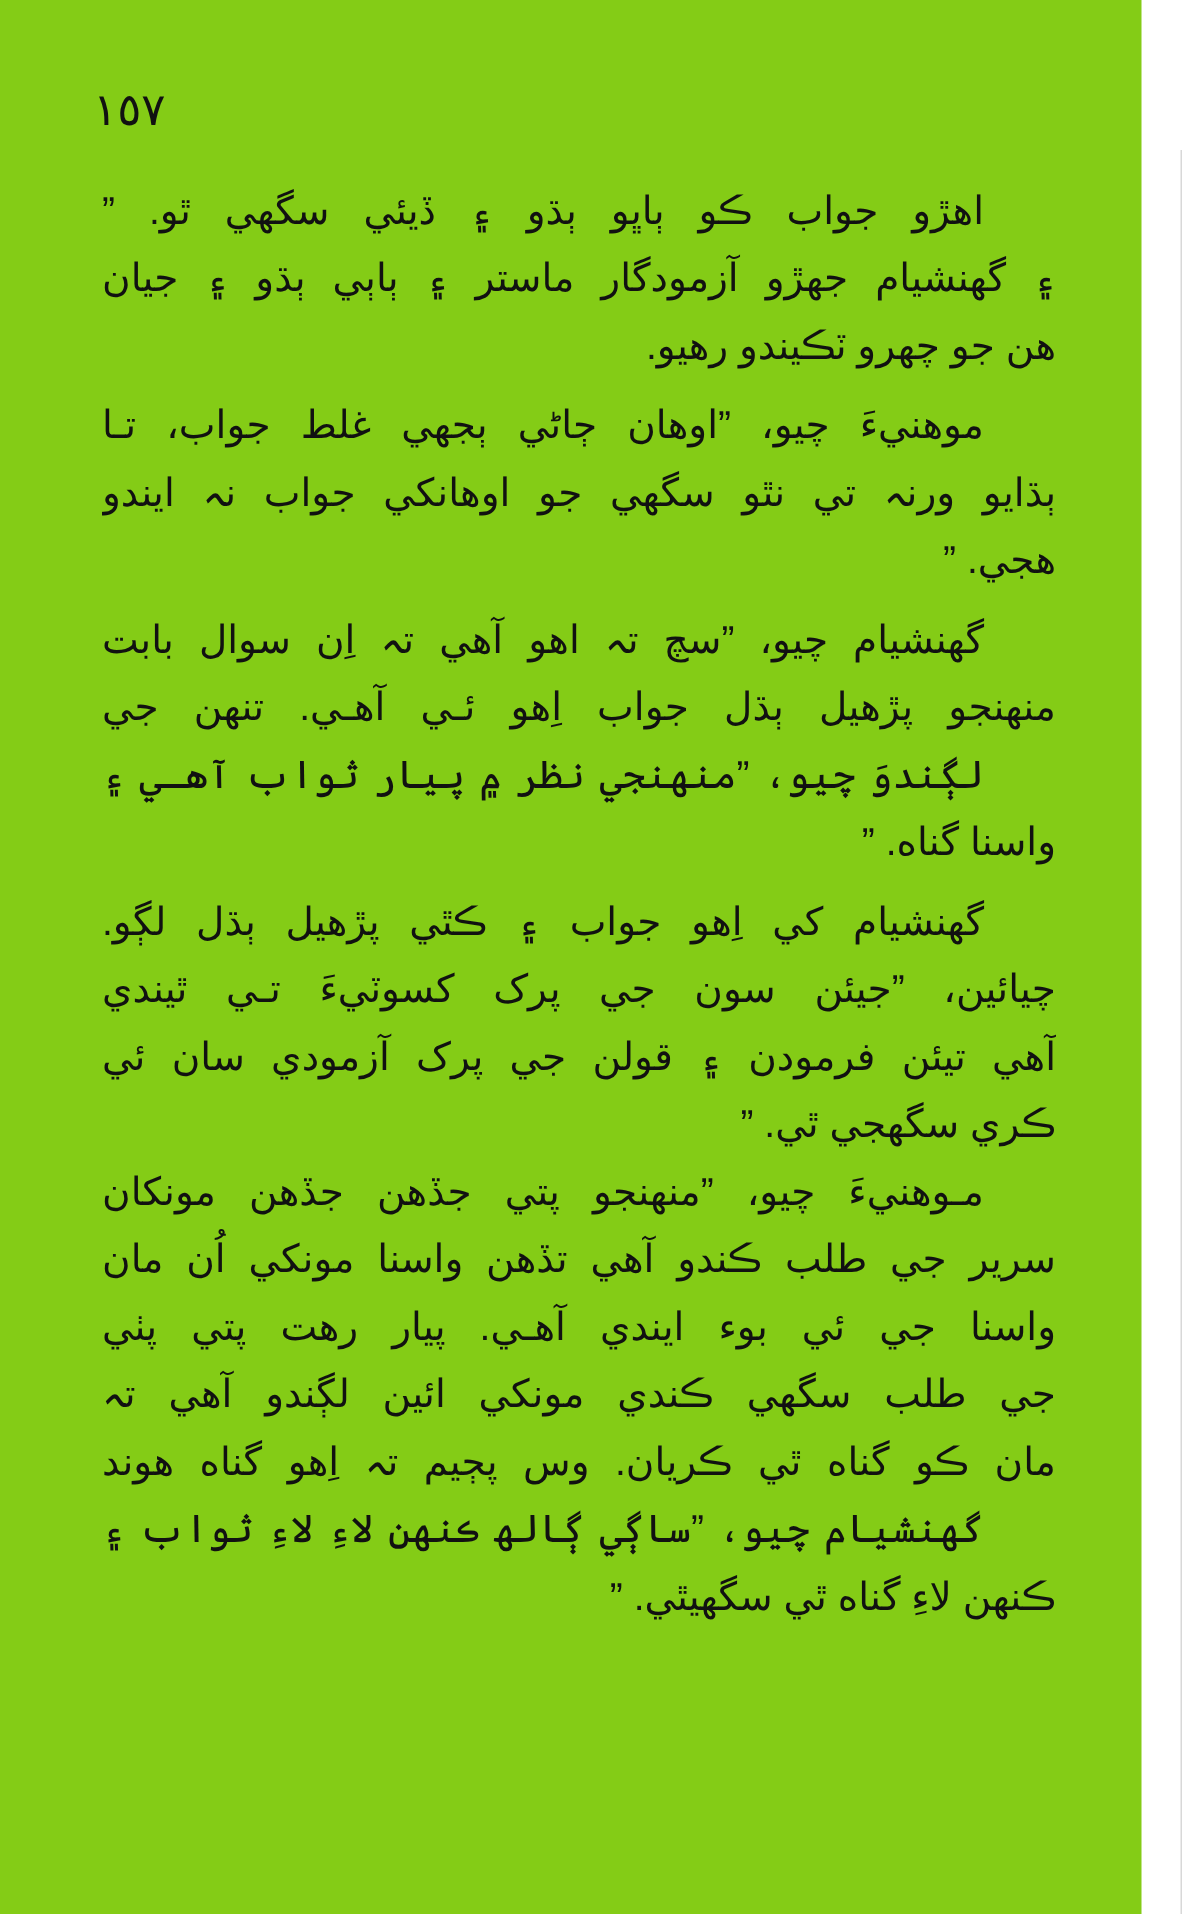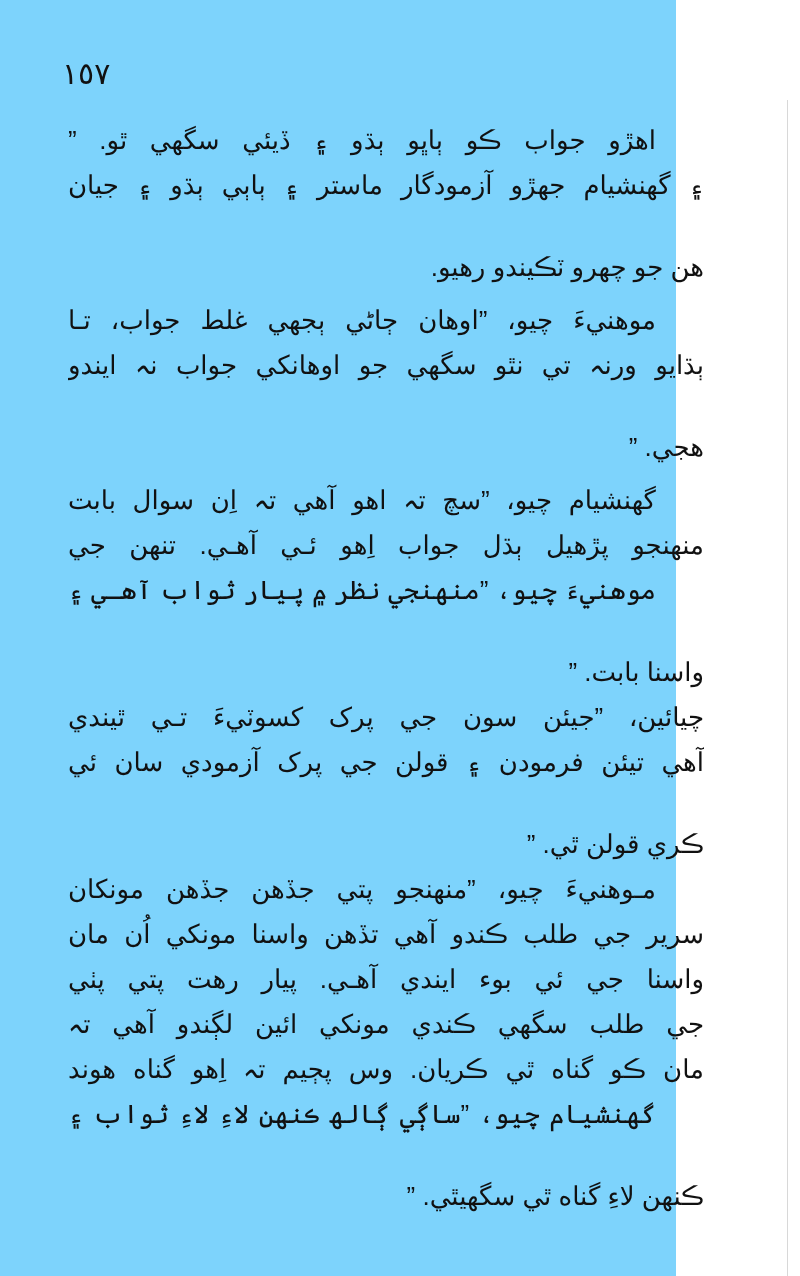--- a/index.html
+++ b/index.html
@@ -1,62 +1,63 @@
 <!DOCTYPE html>
 <html><head>
 <meta charset="utf-8">
 <style>
   html, body { margin: 0; padding: 0; background: #ffffff; }
   body { width: 800px; height: 1276px; position: relative; overflow: hidden; }
   .page {
-    position: absolute; left: 0; top: 0; width: 676px; height: 1276px;
-    background: #7dd3fc;
+    position: absolute; left: 0; top: 0; width: 761px; height: 1276px;
+    background: #84cc16;
   }
   .edge {
     position: absolute; left: 787px; top: 100px; width: 1px; height: 1176px;
     background: #d8d8d8;
   }
   .page-number {
     position: absolute; left: 62px; top: 56px;
     font-family: "DejaVu Sans", sans-serif; font-size: 30px; color: #111;
     direction: rtl;
   }
   .text-block {
     position: absolute; left: 68px; top: 118px; width: 636px;
     direction: rtl; text-align: justify;
     font-family: Liberation Sans, sans-serif; font-size: 26px; color: #111;
   }
   .line {
     height: 45px; line-height: 45px; white-space: nowrap; overflow: hidden;
     text-align-last: justify;
   }
   .line.indent { padding-right: 48px; }
-  .line.last { text-align-last: right; margin-top: 37px; }
+  .line.last { text-align-last: right; }
   .line.gap { margin-top: 8px; }
 </style>
 </head>
 <body>
 
 <div class="page">
   <div class="edge"></div>
   <div class="page-number">١٥٧</div>
   <div class="text-block" id="text-block">
       <div class="line indent">اھڙو جواب ڪو ٻاڀو ٻڌو ۽ ڏيئي سگھي ٿو. ”</div>
       <div class="line">۽ گھنشيام جھڙو آزمودگار ماستر ۽ ٻاٻي ٻڌو ۽ جيان</div>
       <div class="line last">ھن جو چھرو ٽڪيندو رھيو.</div>
       <div class="line indent gap">موھنيءَ چيو، ”اوھان ڄاڻي ٻجھي غلط جواب، تـا</div>
       <div class="line">ٻڌايو ورنہ تي نٿو سگھي جو اوھانکي جواب نہ ايندو</div>
       <div class="line last">ھجي. ”</div>
       <div class="line indent gap">گھنشيام چيو، ”سچ تہ اھو آھي تہ اِن سوال بابت</div>
       <div class="line">منھنجو پڙھيل ٻڌل جواب اِھو ئـي آھـي. تنھن جي</div>
-      <div class="line indent">موھنيءَ چيو، ”منھنجي نظر ۾ پيار ثواب آھـي ۽</div>
-      <div class="line last">واسنا بابت. ”</div>
+      <div class="line indent">لڳندوَ چيو، ”منھنجي نظر ۾ پيار ثواب آھـي ۽</div>
+      <div class="line last">واسنا گناه. ”</div>
+      <div class="line indent gap">گھنشيام کي اِھو جواب ۽ ڪٿي پڙھيل ٻڌل لڳو.</div>
       <div class="line">چيائين، ”جيئن سون جي پرک کسوٽيءَ تـي ٿيندي</div>
       <div class="line">آھي تيئن فرمودن ۽ قولن جي پرک آزمودي سان ئي</div>
-      <div class="line last">ڪري قولن ٿي. ”</div>
+      <div class="line last">ڪري سگھجي ٿي. ”</div>
       <div class="line indent">مـوھنيءَ چيو، ”منھنجو پتي جڏھن جڏھن مونکان</div>
       <div class="line">سرير جي طلب ڪندو آھي تڏھن واسنا مونکي اُن مان</div>
       <div class="line">واسنا جي ئي بوء ايندي آھـي. پيار رھت پتي پٺي</div>
       <div class="line">جي طلب سگھي ڪندي مونکي ائين لڳندو آھي تہ</div>
       <div class="line">مان ڪو گناه ٿي ڪريان. وس پڄيم تہ اِھو گناه ھوند</div>
       <div class="line indent">گھنشيام چيو، ”ساڳي ڳالھ ڪنھن لاءِ لاءِ ثواب ۽</div>
       <div class="line last">ڪنھن لاءِ گناه ٿي سگھيٿي. ”</div>
     </div>
 </div>
 

